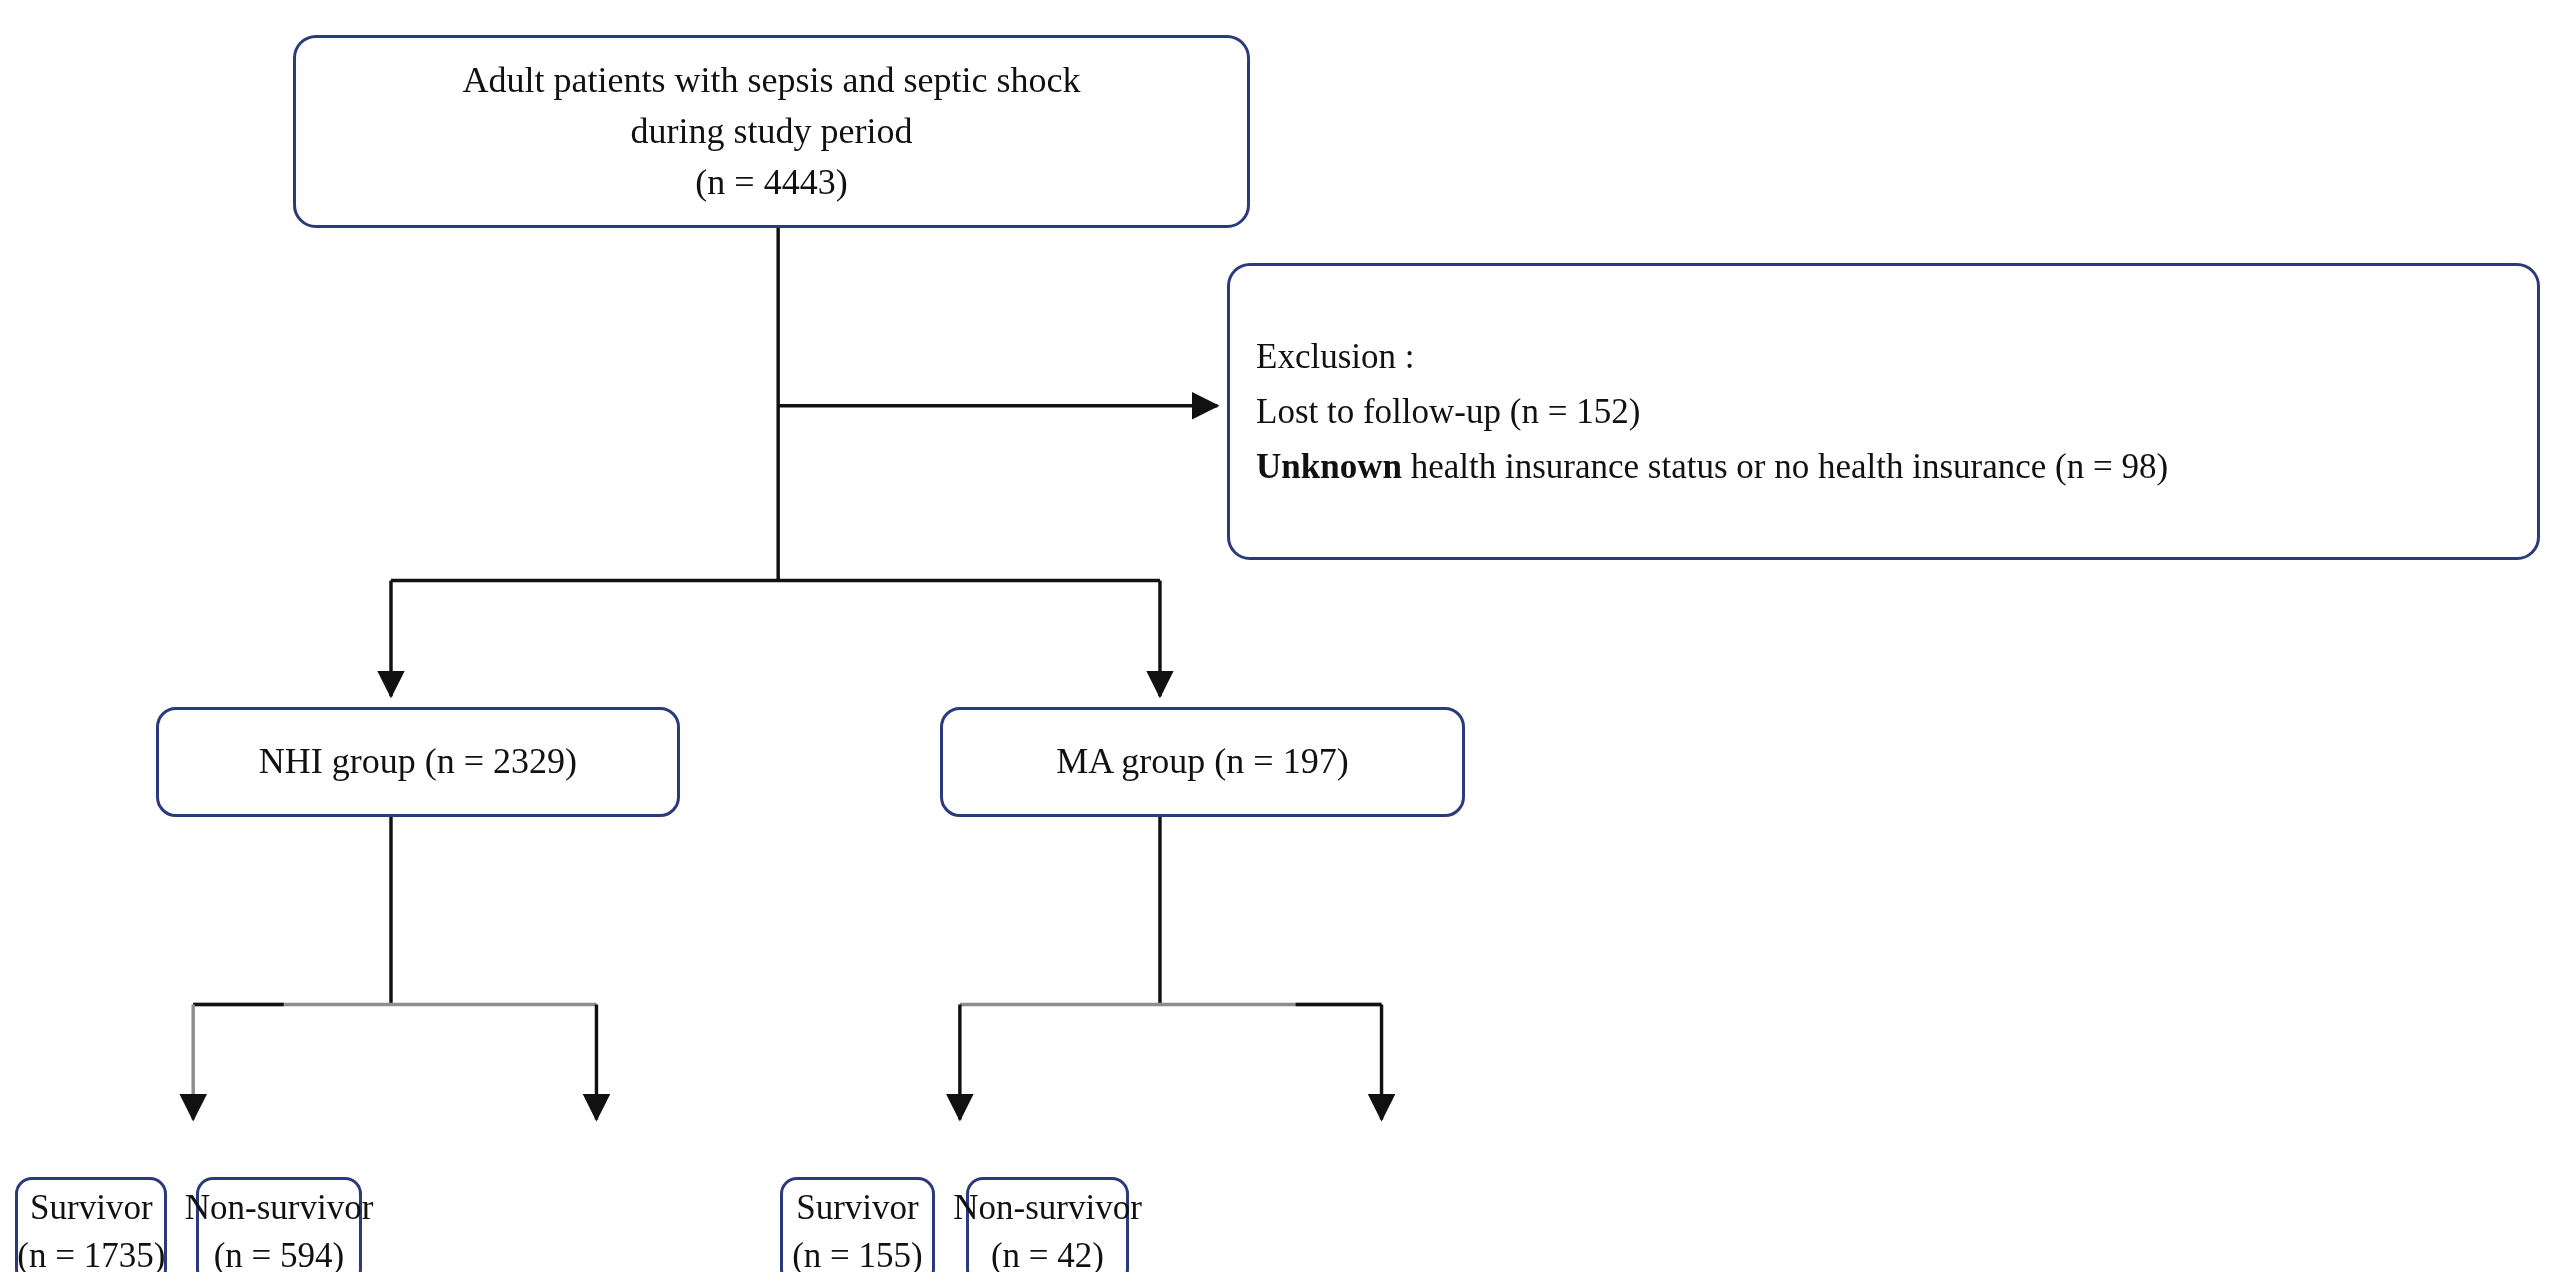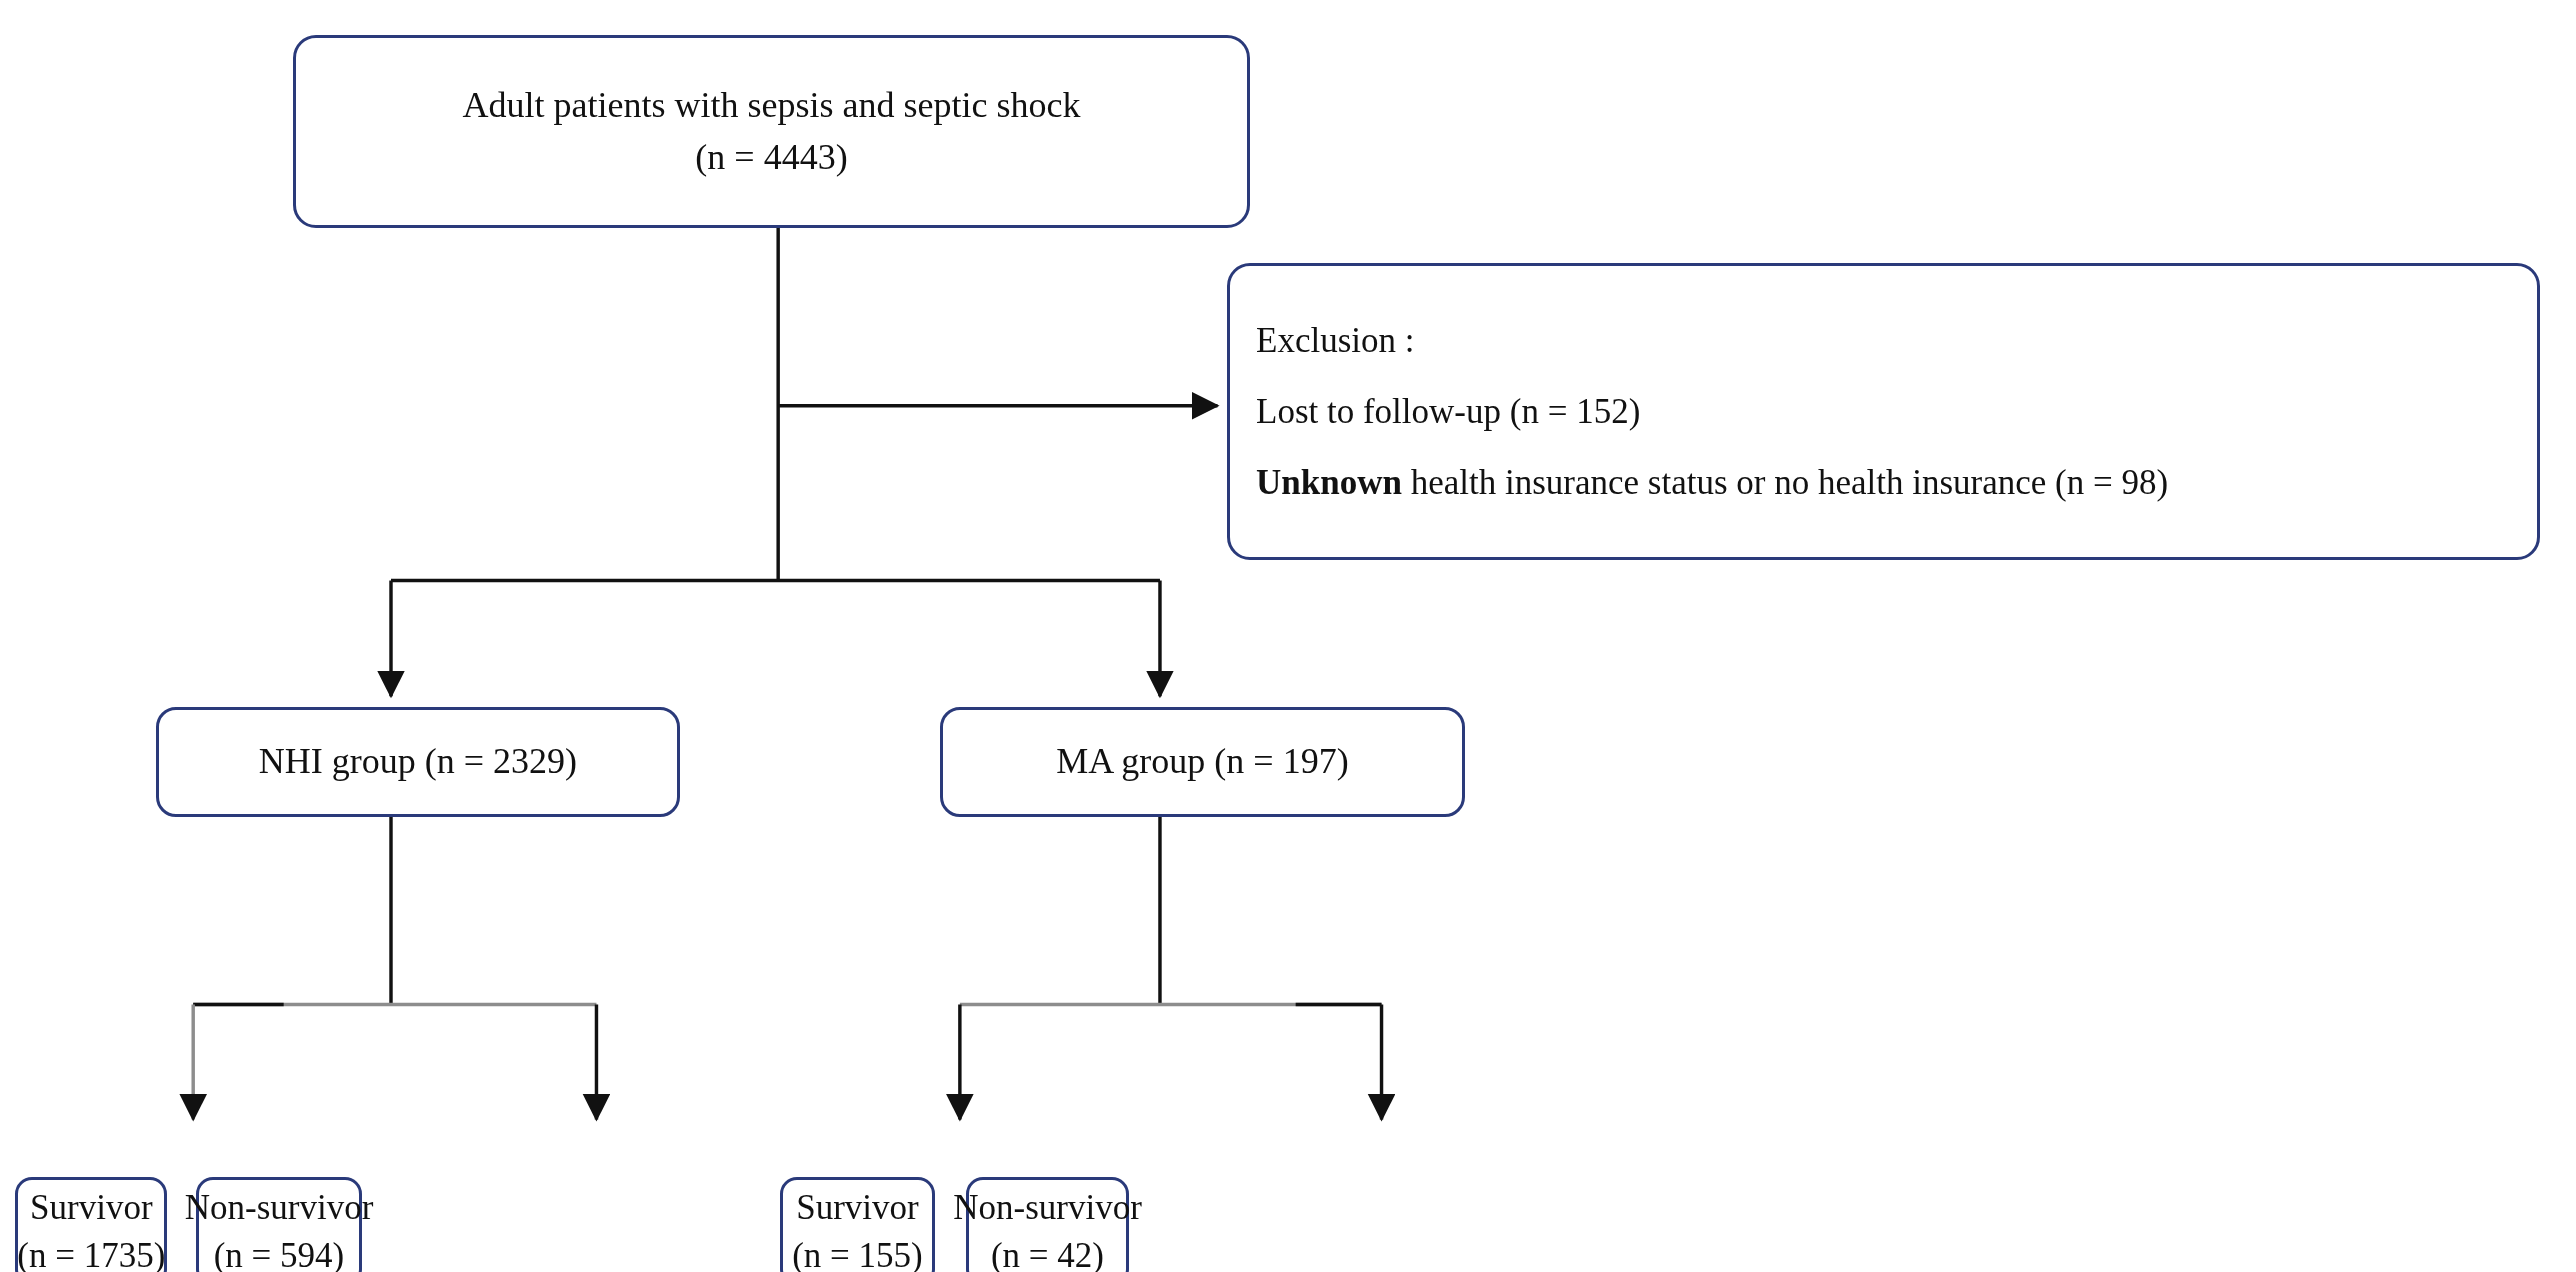--- a/index.html
+++ b/index.html
@@ -54,21 +54,20 @@
   
   #node-exclusion {
     left: 1227px;
     top: 263px;
     width: 1313px;
     height: 297px;
     align-items: flex-start;
     justify-content: center;
     padding: 0 0 0 26px;
     font-size: 35px;
-    gap: 16px;
   }
   #node-exclusion .line {
     text-align: left;
     line-height: 1.58;
   }
   #node-exclusion .bold {
     font-weight: bold;
   }
   
   .group-node {
@@ -126,20 +125,21 @@
       <line x1="1513" y1="1065" x2="1513" y2="1310"></line>
       <line x1="1252" y1="1310" x2="1802" y2="1310" stroke="#8d8d8d"></line>
       <line x1="1690" y1="1310" x2="1802" y2="1310"></line>
       <line x1="1252" y1="1310" x2="1252" y2="1460" marker-end="url(#arrowDark)"></line>
       <line x1="1802" y1="1310" x2="1802" y2="1460" marker-end="url(#arrowDark)"></line>
     </g>
   </svg>
 
   <div class="node" id="node-top">
     <div class="line">Adult patients with sepsis and septic shock</div>
+    <div class="line">during study period</div>
     <div class="line">(n = 4443)</div>
   </div>
 
   <div class="node" id="node-exclusion">
     <div class="line">Exclusion :</div>
     <div class="line">Lost to follow-up (n = 152)</div>
     <div class="line">
       <span class="bold">Unknown</span><span> health insurance status or no health insurance (n = 98)</span>
     </div>
   </div>

